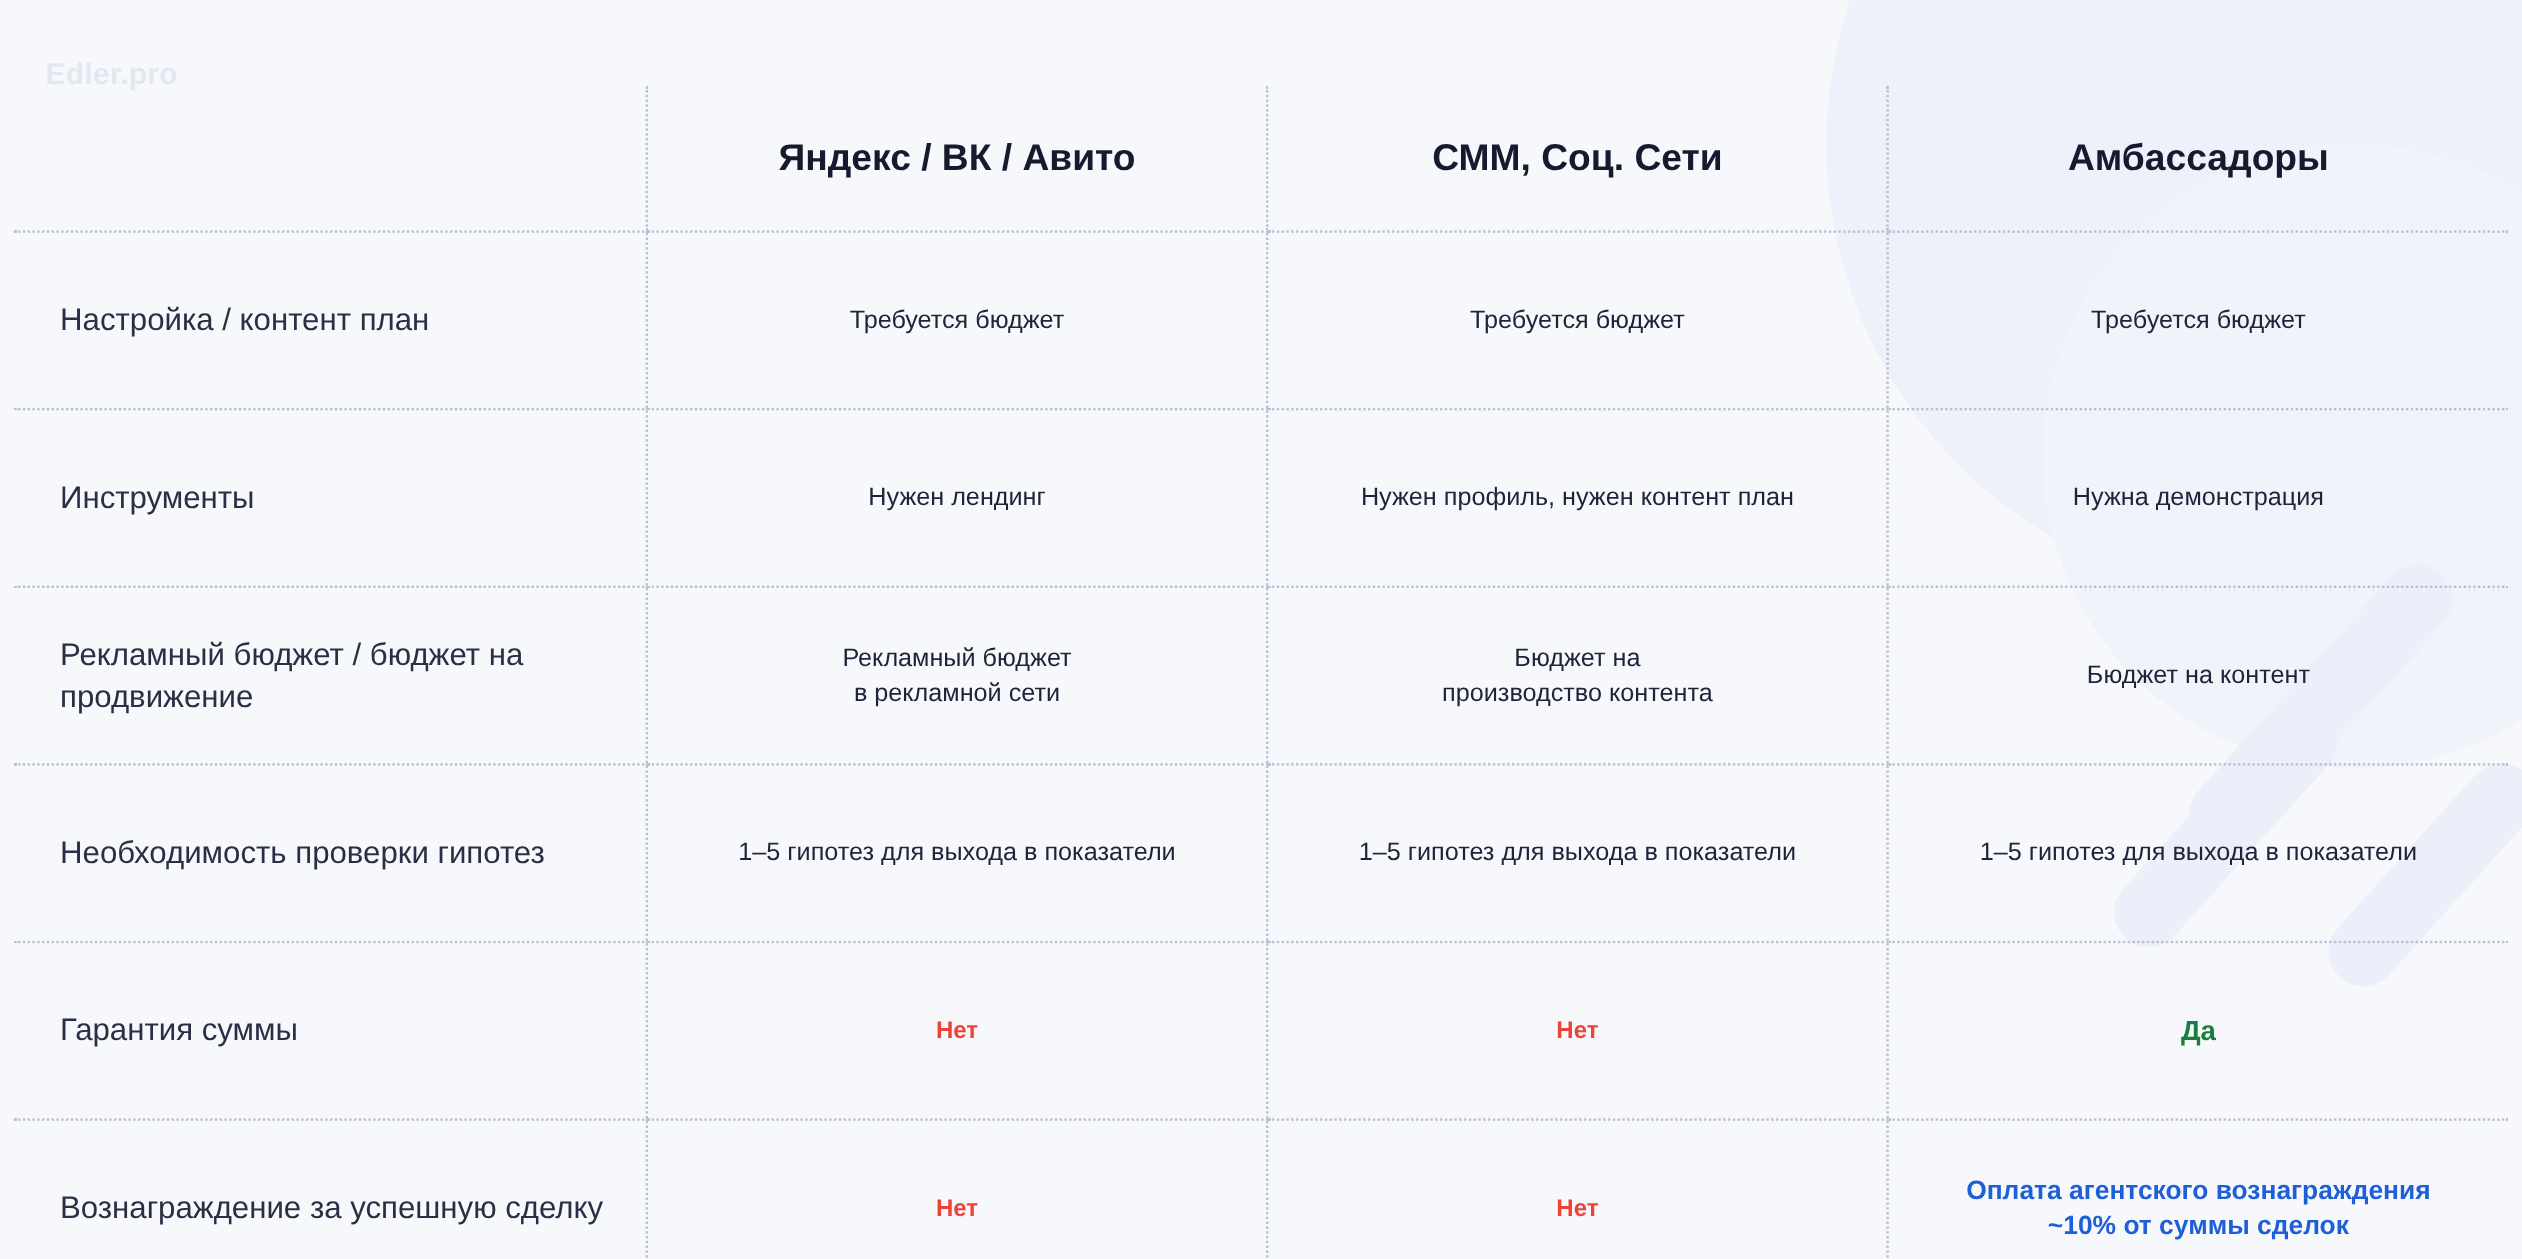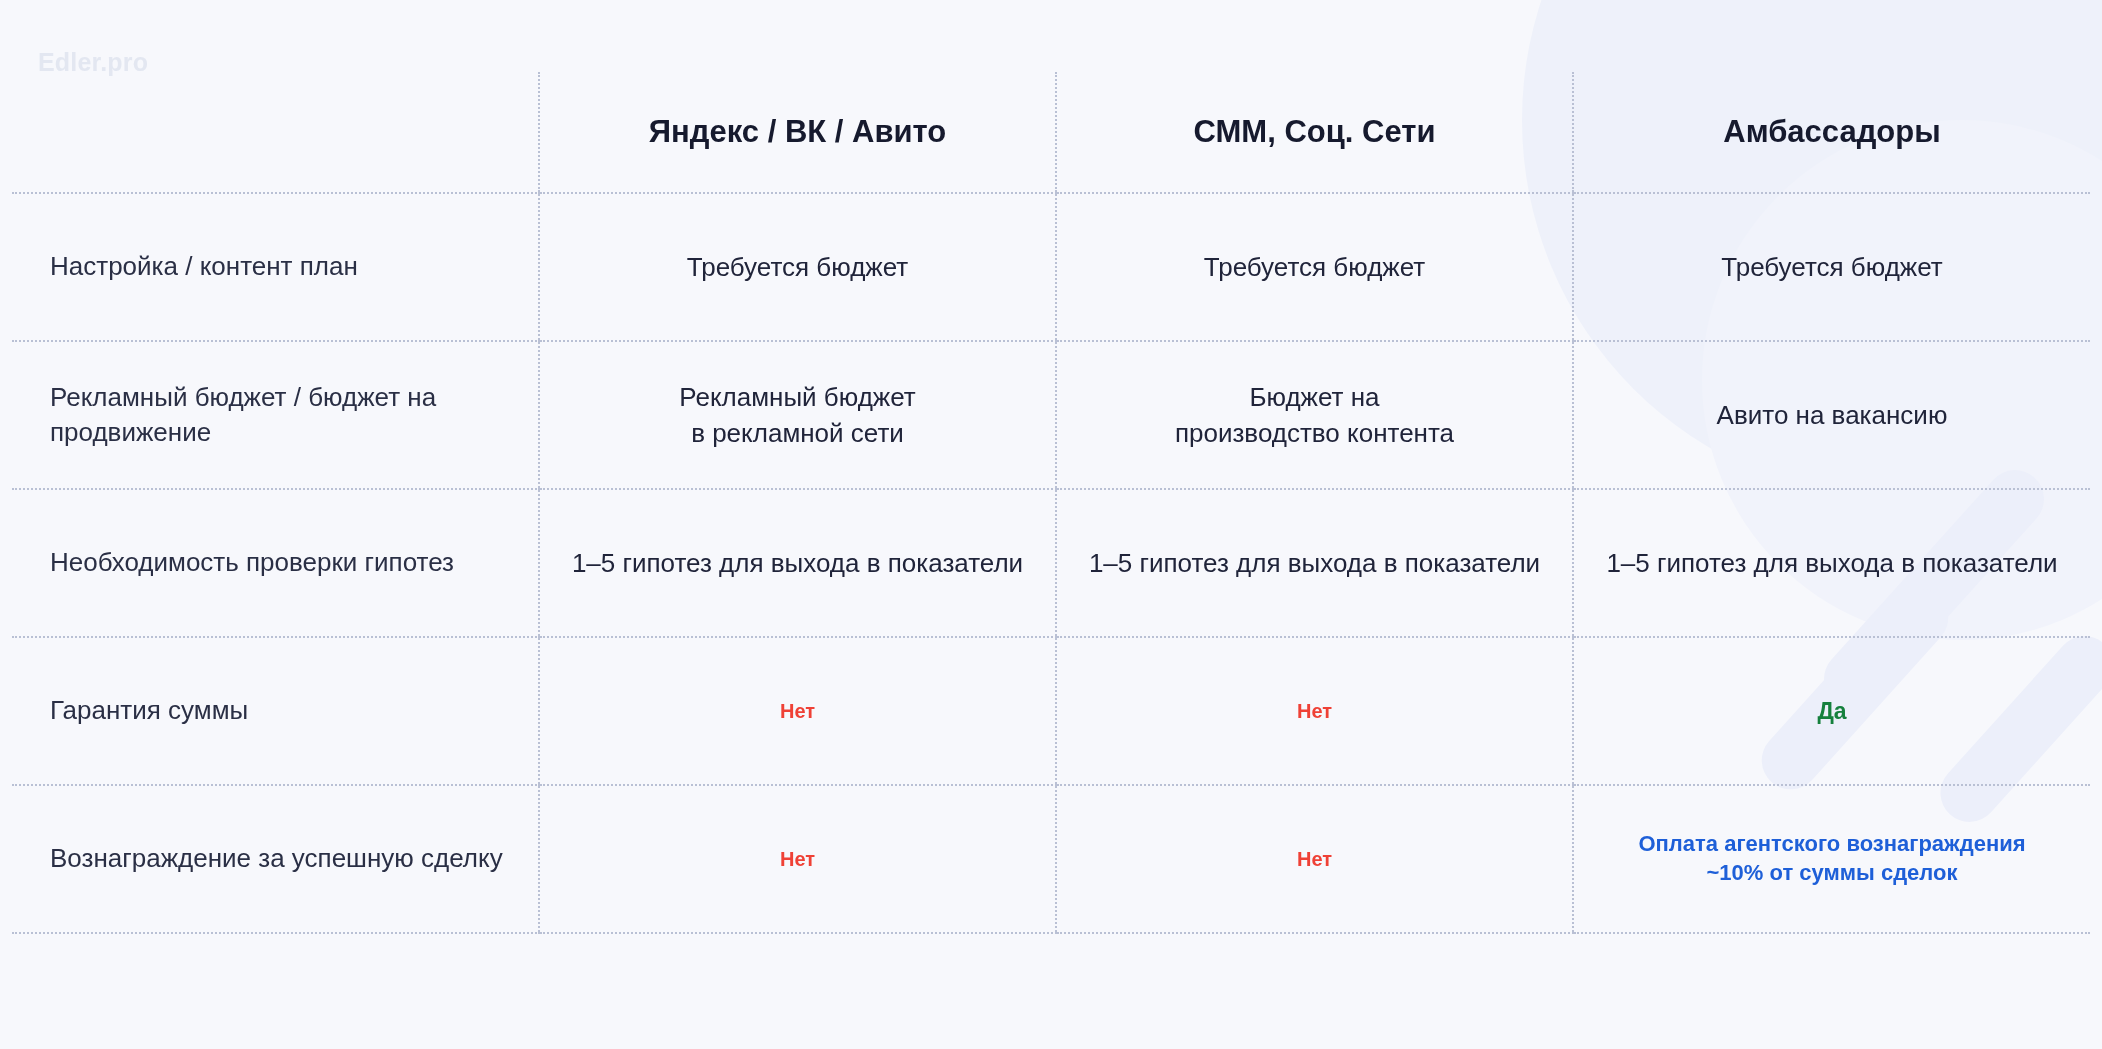--- a/index.html
+++ b/index.html
@@ -114,21 +114,21 @@
   }
   tbody td.label {
     font-size: 26px;
     color: #2a2f45;
     text-align: left;
     padding: 14px 24px 14px 38px;
     line-height: 1.35;
   }
   tbody td.val {
     border-left: 2px dotted #b9c0d4;
-    font-size: 26px;
+    font-size: 21px;
     color: #20243a;
     text-align: center;
     padding: 14px 18px;
     line-height: 1.4;
   }
   tbody td.val.neg {
     color: #ef4136;
     font-weight: 700;
     font-size: 20px;
   }
@@ -175,26 +175,32 @@
       </tr>
     </thead>
     <tbody>
       <tr>
         <td class="label">Настройка / контент план</td>
         <td class="val nowrap-tight">Требуется бюджет</td>
         <td class="val nowrap-tight">Требуется бюджет</td>
         <td class="val nowrap-tight">Требуется бюджет</td>
       </tr>
       <tr>
+        <td class="label">Инструменты</td>
+        <td class="val nowrap-tight">Нужен лендинг</td>
+        <td class="val nowrap-tight">Нужен профиль, нужен контент план</td>
+        <td class="val nowrap-tight">Нужна демонстрация</td>
+      </tr>
+      <tr>
         <td class="label">Рекламный бюджет / бюджет на продвижение</td>
         <td class="val nowrap-tight">Рекламный бюджет
 в рекламной сети</td>
         <td class="val nowrap-tight">Бюджет на
 производство контента</td>
-        <td class="val nowrap-tight">Авито на вакансию</td>
+        <td class="val nowrap-tight">Бюджет на контент</td>
       </tr>
       <tr>
         <td class="label">Необходимость проверки гипотез</td>
         <td class="val nowrap-tight">1–5 гипотез для выхода в показатели</td>
         <td class="val nowrap-tight">1–5 гипотез для выхода в показатели</td>
         <td class="val nowrap-tight">1–5 гипотез для выхода в показатели</td>
       </tr>
       <tr>
         <td class="label">Гарантия суммы</td>
         <td class="val neg">Нет</td>

